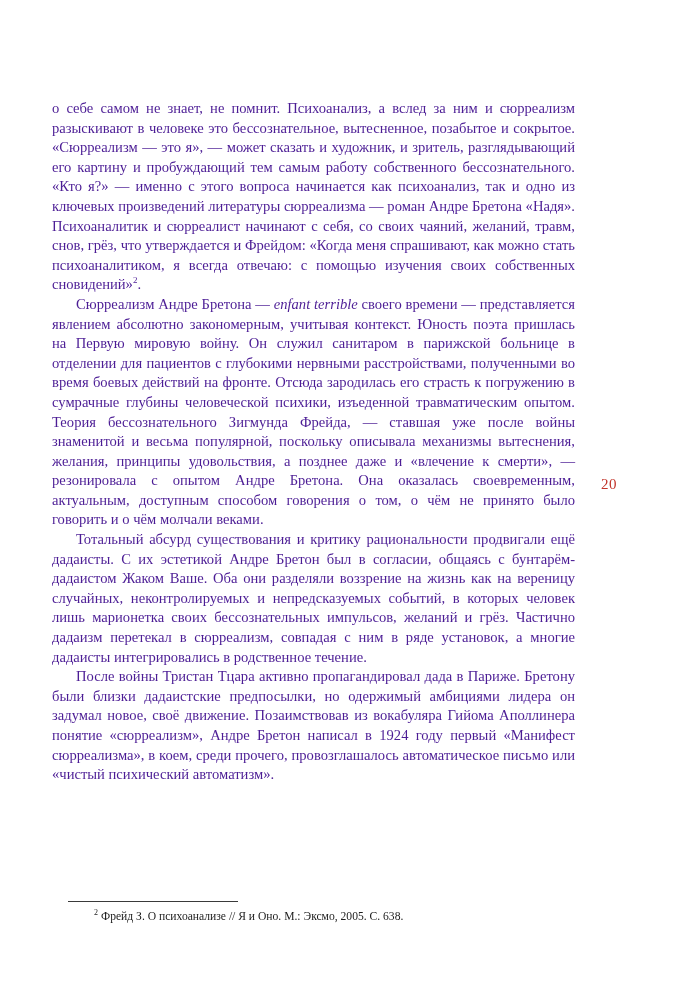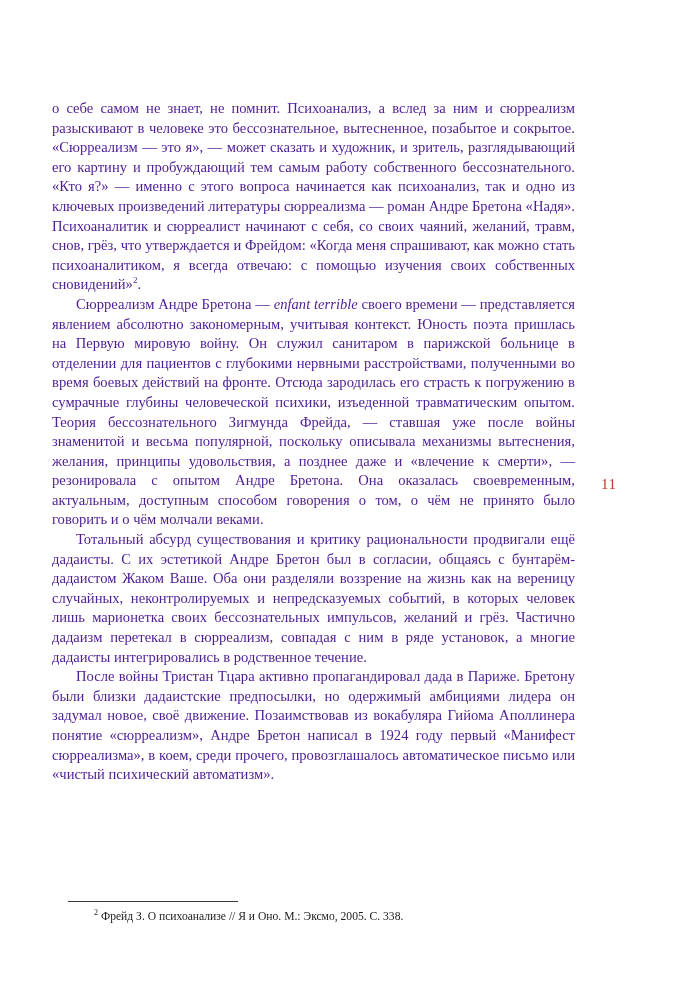--- a/index.html
+++ b/index.html
@@ -67,29 +67,29 @@
     line-height: 0;
     vertical-align: super;
     margin-right: 3px;
   }
 </style>
 </head>
 <body>
 
 <div class="page">
 
-  <div class="page-number" style="color: rgb(194, 52, 42);">11</div>
+  <div class="page-number" style="color: rgb(194, 52, 42);">20</div>
 
   <div class="text-block">
       <p class="para"><span>о себе самом не знает, не помнит. Психоанализ, а вслед за ним и сюрреализм разыскивают в человеке это бессознательное, вытесненное, позабытое и сокрытое. «Сюрреализм — это я», — может сказать и художник, и зритель, разглядывающий его картину и пробуждающий тем самым работу собственного бессознательного. «Кто я?» — именно с этого вопроса начинается как психоанализ, так и одно из ключевых произведений литературы сюрреализма — роман Андре Бретона «Надя». Психоаналитик и сюрреалист начинают с себя, со своих чаяний, желаний, травм, снов, грёз, что утверждается и Фрейдом: «Когда меня спрашивают, как можно стать психоаналитиком, я всегда отвечаю: с помощью изучения своих собственных сновидений»</span><sup>2</sup><span>.</span></p>
       <p class="para indent"><span>Сюрреализм Андре Бретона — </span><em>enfant terrible</em><span> своего времени — представляется явлением абсолютно закономерным, учитывая контекст. Юность поэта пришлась на Первую мировую войну. Он служил санитаром в парижской больнице в отделении для пациентов с глубокими нервными расстройствами, полученными во время боевых действий на фронте. Отсюда зародилась его страсть к погружению в сумрачные глубины человеческой психики, изъеденной травматическим опытом. Теория бессознательного Зигмунда Фрейда, — ставшая уже после войны знаменитой и весьма популярной, поскольку описывала механизмы вытеснения, желания, принципы удовольствия, а позднее даже и «влечение к смерти», — резонировала с опытом Андре Бретона. Она оказалась своевременным, актуальным, доступным способом говорения о том, о чём не принято было говорить и о чём молчали веками.</span></p>
       <p class="para indent"><span>Тотальный абсурд существования и критику рациональности продвигали ещё дадаисты. С их эстетикой Андре Бретон был в согласии, общаясь с бунтарём-дадаистом Жаком Ваше. Оба они разделяли воззрение на жизнь как на вереницу случайных, неконтролируемых и непредсказуемых событий, в которых человек лишь марионетка своих бессознательных импульсов, желаний и грёз. Частично дадаизм перетекал в сюрреализм, совпадая с ним в ряде установок, а многие дадаисты интегрировались в родственное течение.</span></p>
       <p class="para indent"><span>После войны Тристан Тцара активно пропагандировал дада в Париже. Бретону были близки дадаистские предпосылки, но одержимый амбициями лидера он задумал новое, своё движение. Позаимствовав из вокабуляра Гийома Аполлинера понятие «сюрреализм», Андре Бретон написал в 1924 году первый «Манифест сюрреализма», в коем, среди прочего, провозглашалось автоматическое письмо или «чистый психический автоматизм».</span></p>
     </div>
 
   <div class="footnote-block">
     <div class="footnote-rule"></div>
     <div class="footnote">
-      <sup>2</sup><span>Фрейд З. О психоанализе // Я и Оно. М.: Эксмо, 2005. С. 338.</span>
+      <sup>2</sup><span>Фрейд З. О психоанализе // Я и Оно. М.: Эксмо, 2005. С. 638.</span>
     </div>
   </div>
 
 </div>
 
 </body></html>

